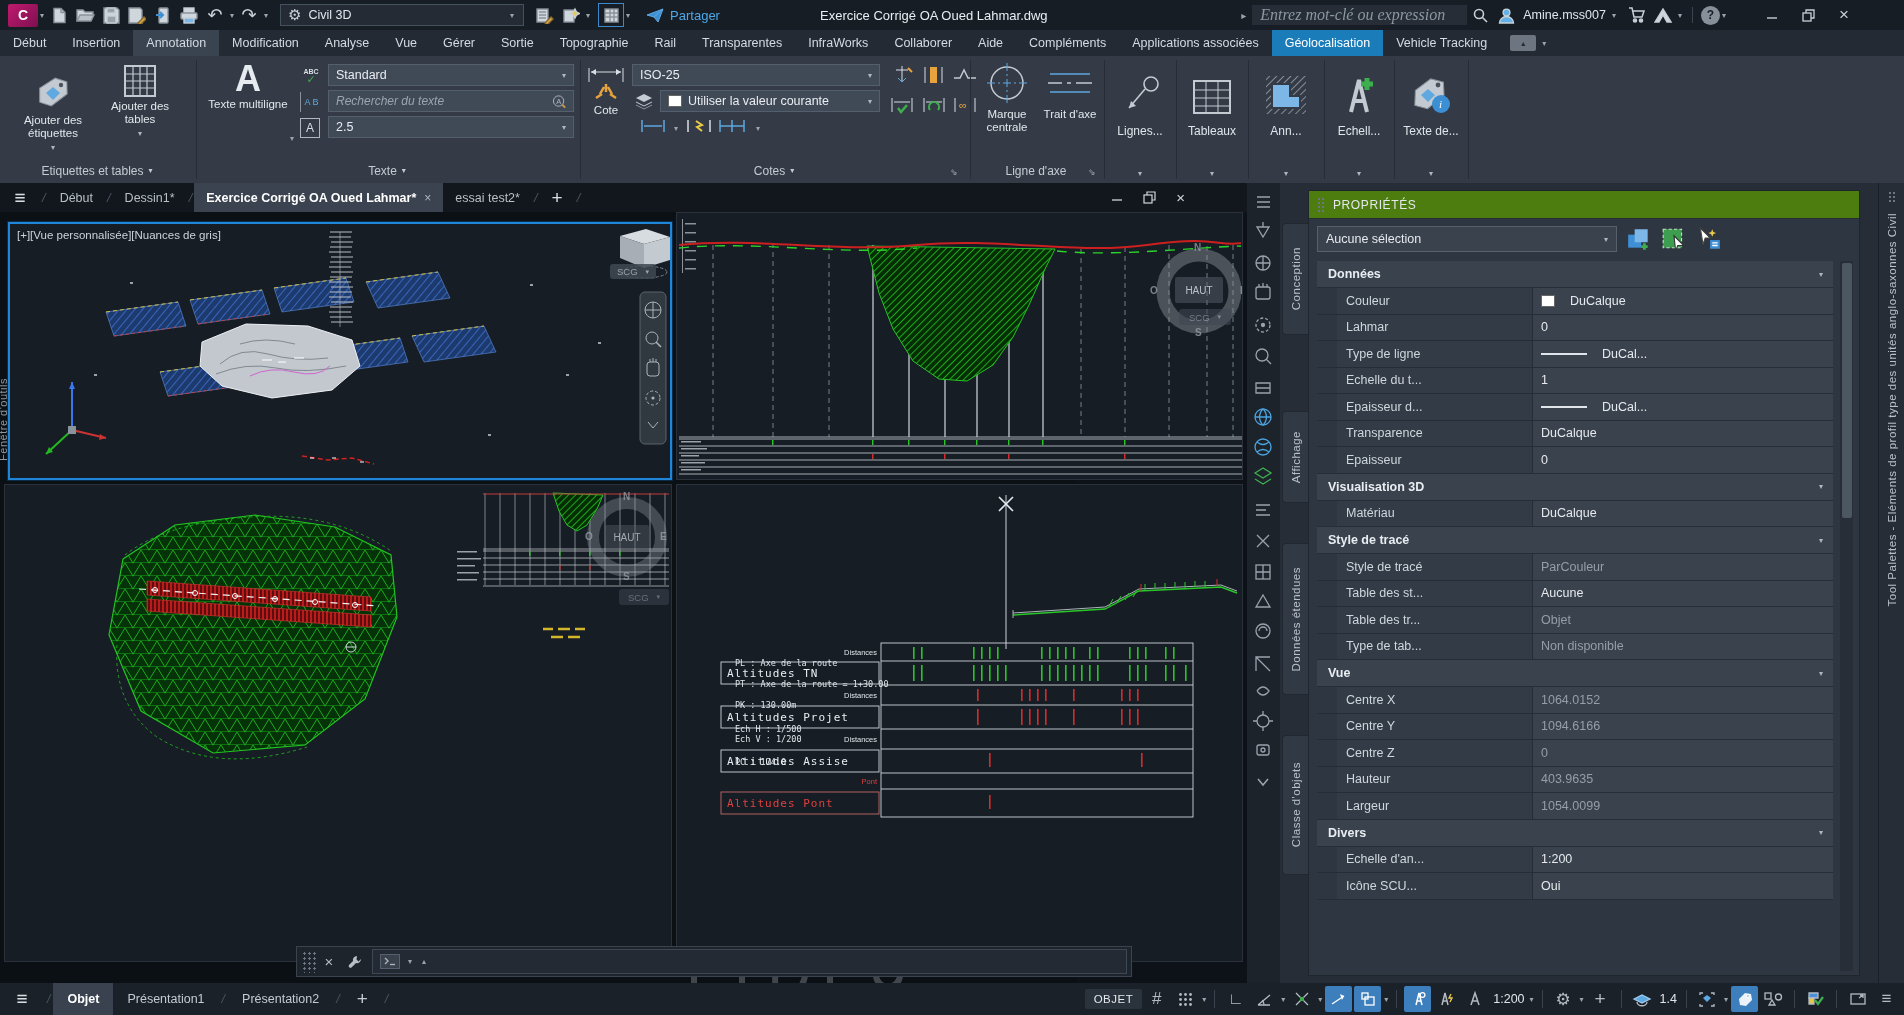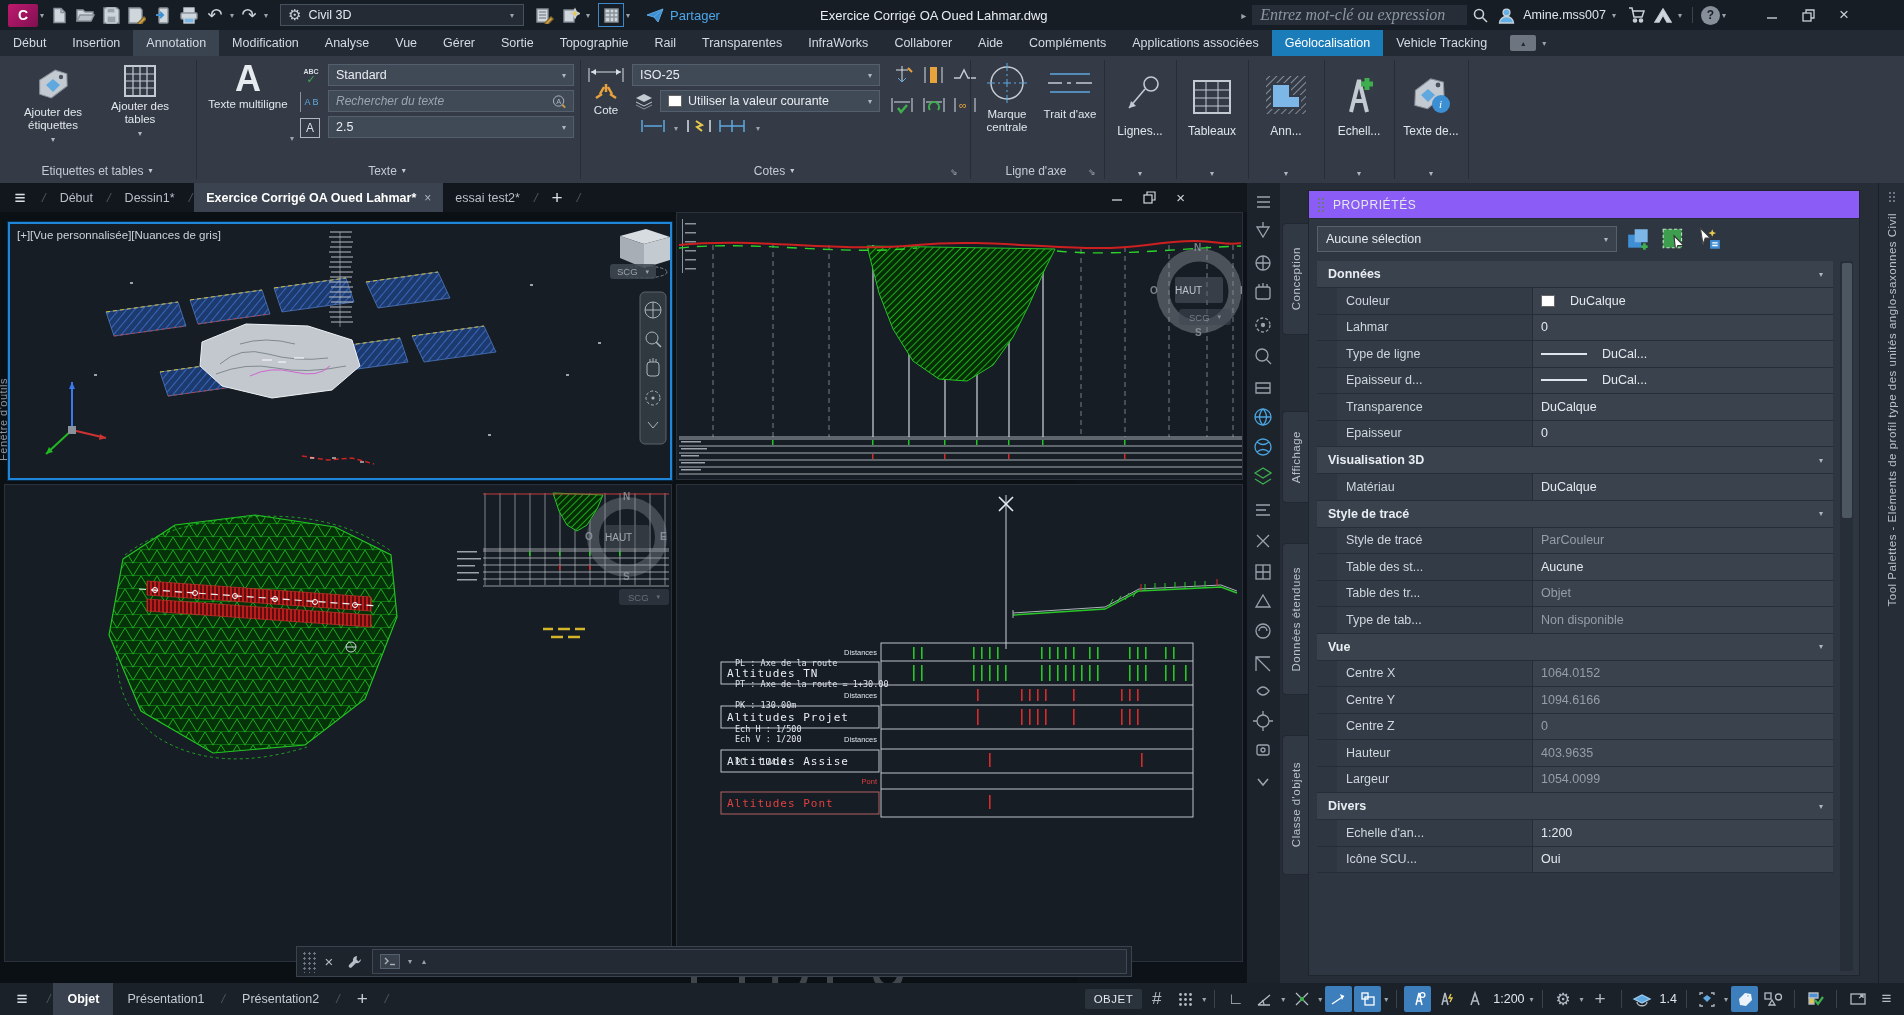--- a/index.html
+++ b/index.html
@@ -65,32 +65,32 @@
 
 
 .drawarea{position:absolute;left:0;top:212px;width:1077px;height:771px;background:#0b1015}
 .viewport{position:absolute;background:#171d24;overflow:hidden}
 .vp-tl{left:8px;top:10px;width:664px;height:258px;border:2px solid #1f86d9;box-shadow:0 0 0 1px #0a2c48}
 .vp-tr{left:676px;top:0;width:567px;height:268px;border:1px solid #2a313a}
 .vp-bl{left:4px;top:272px;width:668px;height:478px;border:1px solid #2a313a}
 .vp-br{left:676px;top:272px;width:567px;height:478px;border:1px solid #2a313a}
 .vplabel{position:absolute;left:7px;top:5px;font-size:11.5px;color:#ccd3da;z-index:5}
 .scgbadge{position:absolute;background:rgba(64,72,81,.85);border-radius:3px;color:#9aa3ac;font-size:9.5px;display:flex;align-items:center;justify-content:center;gap:8px;z-index:5}
-.hautbox{position:absolute;background:rgba(88,96,106,.5);color:#b9c1c9;font-size:10px;display:flex;align-items:center;justify-content:flex-start;z-index:5;border-radius:2px}
+.hautbox{position:absolute;background:rgba(88,96,106,.5);color:#b9c1c9;font-size:10px;display:flex;align-items:center;justify-content:center;z-index:5;border-radius:2px}
 .cdir{position:absolute;color:#9aa3ac;font-size:10px;font-weight:bold;opacity:.75;z-index:5}
 
 
 .navcol{position:absolute;left:1247px;top:183px;width:33px;height:800px;background:#1d232b;z-index:30}
 
 
 .rightbg{position:absolute;left:1280px;top:183px;width:624px;height:800px;background:#262d36;z-index:30}
 .sidetab{position:absolute;left:2px;width:26px;background:#313945;border:1px solid #222831;border-right:none;border-radius:4px 0 0 4px;display:flex;align-items:center;justify-content:center}
 .vtext{writing-mode:vertical-rl;transform:rotate(180deg);font-size:11.5px;color:#b9c1ca;white-space:nowrap;letter-spacing:.5px}
 .props{position:absolute;left:28px;top:7px;width:552px;height:786px;background:#2e3641;border:1px solid #1f252d}
-.props-header{height:28px;display:flex;align-items:center;padding-left:8px;gap:8px;font-size:12px;letter-spacing:.6px;color:#e3e8ed;background:#8b5cf6;border-bottom:1px solid #272d36}
+.props-header{height:28px;display:flex;align-items:center;padding-left:8px;gap:8px;font-size:12px;letter-spacing:.6px;color:#e3e8ed;background:#4d7c0f;border-bottom:1px solid #272d36}
 .gripdots{width:8px;height:16px;background-image:radial-gradient(#6c7682 1px,transparent 1.2px);background-size:4px 4px}
 .ptoolbar{height:40px;display:flex;align-items:center;padding:0 8px;gap:9px}
 .pselect{width:300px;height:26px;background:#3a424e;border:1px solid #57616e;display:flex;align-items:center;padding:0 8px;font-size:12.5px;color:#e6eaee}
 .pselect .fcaret{margin-left:auto;font-size:8px;color:#aeb6bf}
 .pgrid{position:absolute;left:8px;top:70px;right:26px;bottom:2px;overflow:hidden;font-size:12.5px}
 .psec{height:27px;display:flex;align-items:center;background:#3a424e;font-weight:bold;color:#e8edf1;padding-left:11px;border-bottom:1px solid #272d36}
 .psec .scaret{margin-left:auto;margin-right:10px;font-size:8px;font-weight:normal;color:#aeb6bf}
 .prow{height:26.5px;display:flex;border-bottom:1px solid #272d36}
 .prow .gut{width:20px;background:#2e3641}
 .prow .lab{width:195px;background:#333b46;display:flex;align-items:center;padding-left:9px;color:#cfd6dd;overflow:hidden;white-space:nowrap}
@@ -322,21 +322,21 @@
       <span>Vehicle Tracking</span>
     </div>
   <div class="moverflow">
     <span class="btn">▴</span>
     <span class="caret">▾</span>
   </div>
 </div>
 
 <div class="ribbon">
 
-  <div class="bigbtn" style="left:10px;top:10px;width:86px">
+  <div class="bigbtn" style="left:10px;top:18px;width:86px">
     <svg width="40" height="40" viewBox="0 0 40 40">
         <path d="M6,16 L20,4 l12,2 2,12 -14,14 -12,-2 z" fill="#c3cad1" stroke="#8a929b" transform="rotate(8 20 20)"></path>
         <circle cx="28" cy="11" r="2.2" fill="#4a525b"></circle>
         <path d="M13,19 l7,-6 7,6 -7,7 z" fill="#5fa8e0"></path>
       </svg>
     <span>Ajouter des étiquettes</span>
       <span class="cd">▾</span>
   </div>
   <div class="bigbtn" style="left:98px;top:6px;width:84px">
     <svg width="38" height="38" viewBox="0 0 38 38">
@@ -1069,20 +1069,27 @@
       <div class="prow">
           <div class="gut"></div>
           <div class="lab">Type de ligne</div>
           <div class="val">
             <span class="lineseg"></span>
             <span>DuCal...</span>
           </div>
         </div>
       <div class="prow">
           <div class="gut"></div>
+          <div class="lab">Echelle du t...</div>
+          <div class="val">
+            <span>1</span>
+          </div>
+        </div>
+      <div class="prow">
+          <div class="gut"></div>
           <div class="lab">Epaisseur d...</div>
           <div class="val">
             <span class="lineseg"></span>
             <span>DuCal...</span>
           </div>
         </div>
       <div class="prow">
           <div class="gut"></div>
           <div class="lab">Transparence</div>
           <div class="val">

